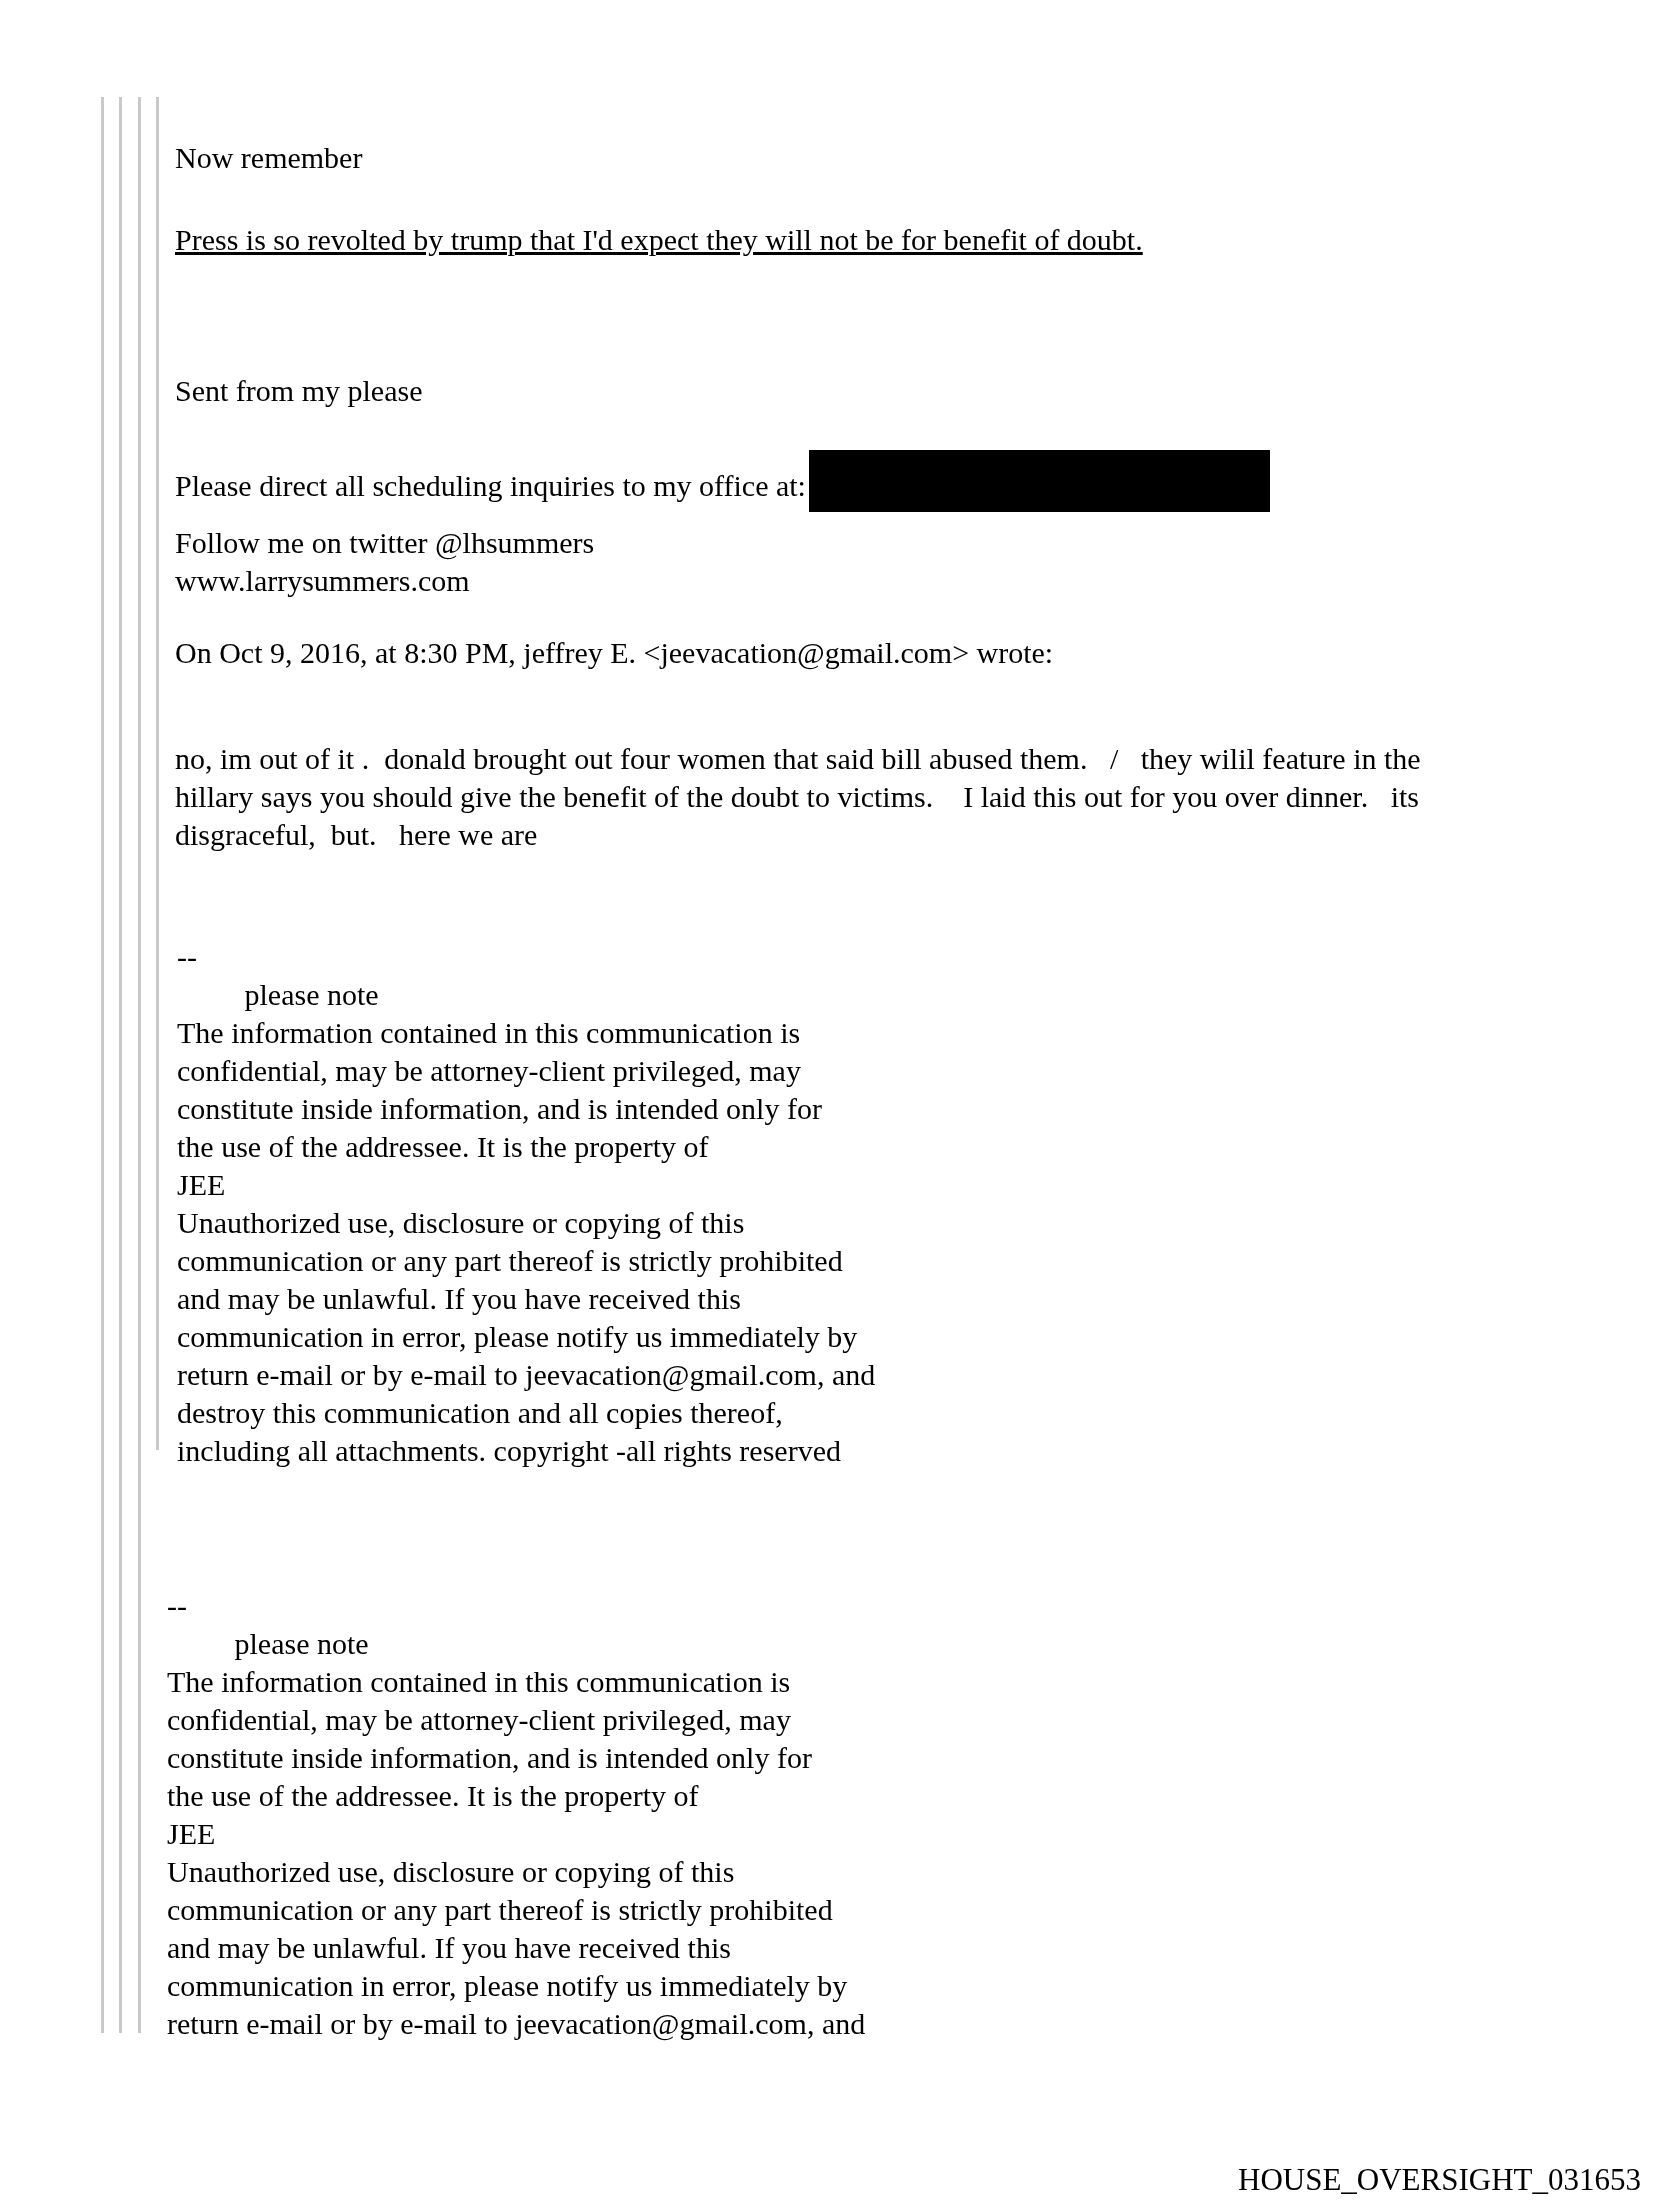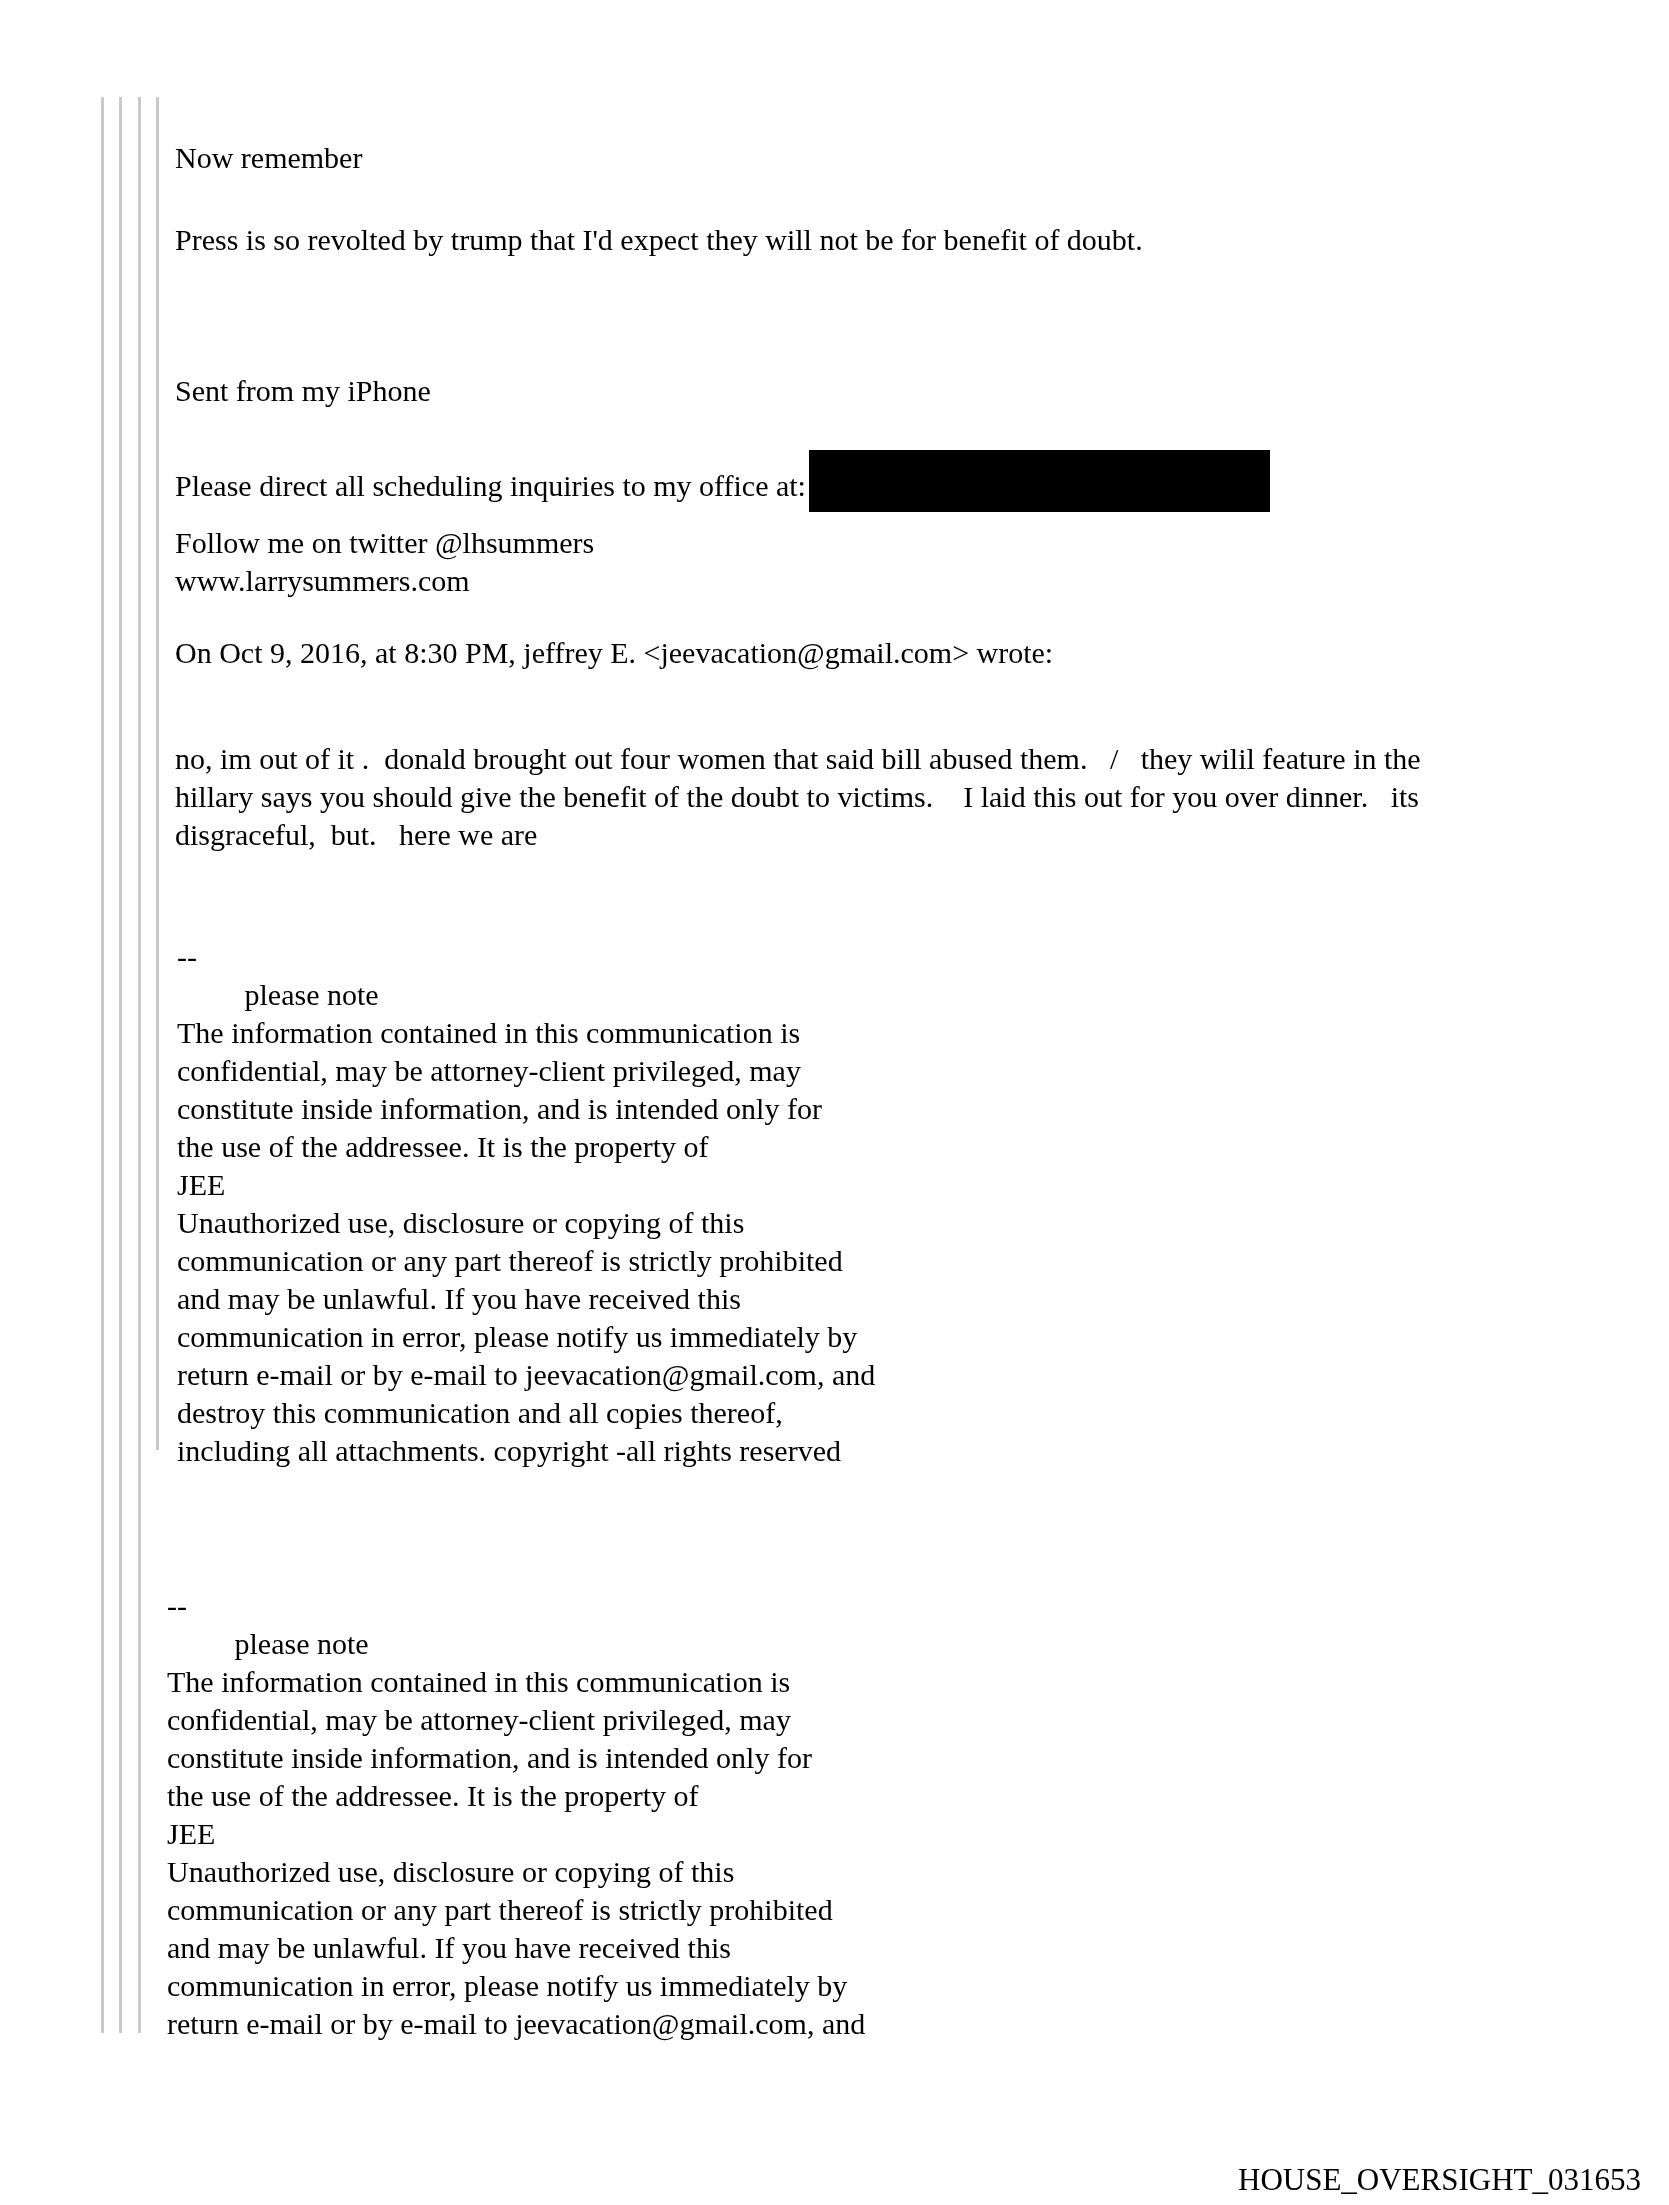--- a/index.html
+++ b/index.html
@@ -31,21 +31,21 @@
 
   
   .tb {
     position: absolute;
     white-space: pre-wrap;
     font-size: 30px;
     line-height: 38px;
     letter-spacing: 0;
   }
   #b-now    { left: 147px; top: 139px;  }
-  #b-press  { left: 147px; top: 221px;  }
+  #b-press  { left: 147px; top: 221px; text-decoration: underline;  }
   #b-sent   { left: 147px; top: 372px;  }
   #b-direct { left: 147px; top: 450px;  }
   #b-follow { left: 147px; top: 524px;  }
   #b-oct    { left: 147px; top: 634px; }
   #b-body   { left: 147px; top: 740px; }
   #b-disc1  { left: 149px; top: 938px; }
   #b-disc2  { left: 139px; top: 1587px; }
 
   .redaction {
     display: inline-block;
@@ -76,21 +76,21 @@
     <div class="qbar b1"></div>
     <div class="qbar b2"></div>
     <div class="qbar b3"></div>
     <div class="qbar b4"></div>
   </div>
 
   <div class="tb" id="b-now">Now remember</div>
 
   <div class="tb" id="b-press">Press is so revolted by trump that I'd expect they will not be for benefit of doubt.</div>
 
-  <div class="tb" id="b-sent">Sent from my iPhone</div>
+  <div class="tb" id="b-sent">Sent from my please</div>
 
   <div class="tb" id="b-follow">Follow me on twitter @lhsummers
 www.larrysummers.com</div>
 
   <div class="tb" id="b-direct"><span>Please direct all scheduling inquiries to my office at:</span><span class="redaction"></span></div>
 
   <div class="tb" id="b-oct">On Oct 9, 2016, at 8:30 PM, jeffrey E. &lt;jeevacation@gmail.com&gt; wrote:</div>
 
   <div class="tb" id="b-body">no, im out of it .  donald brought out four women that said bill abused them.   /   they wilil feature in the
 hillary says you should give the benefit of the doubt to victims.    I laid this out for you over dinner.   its

